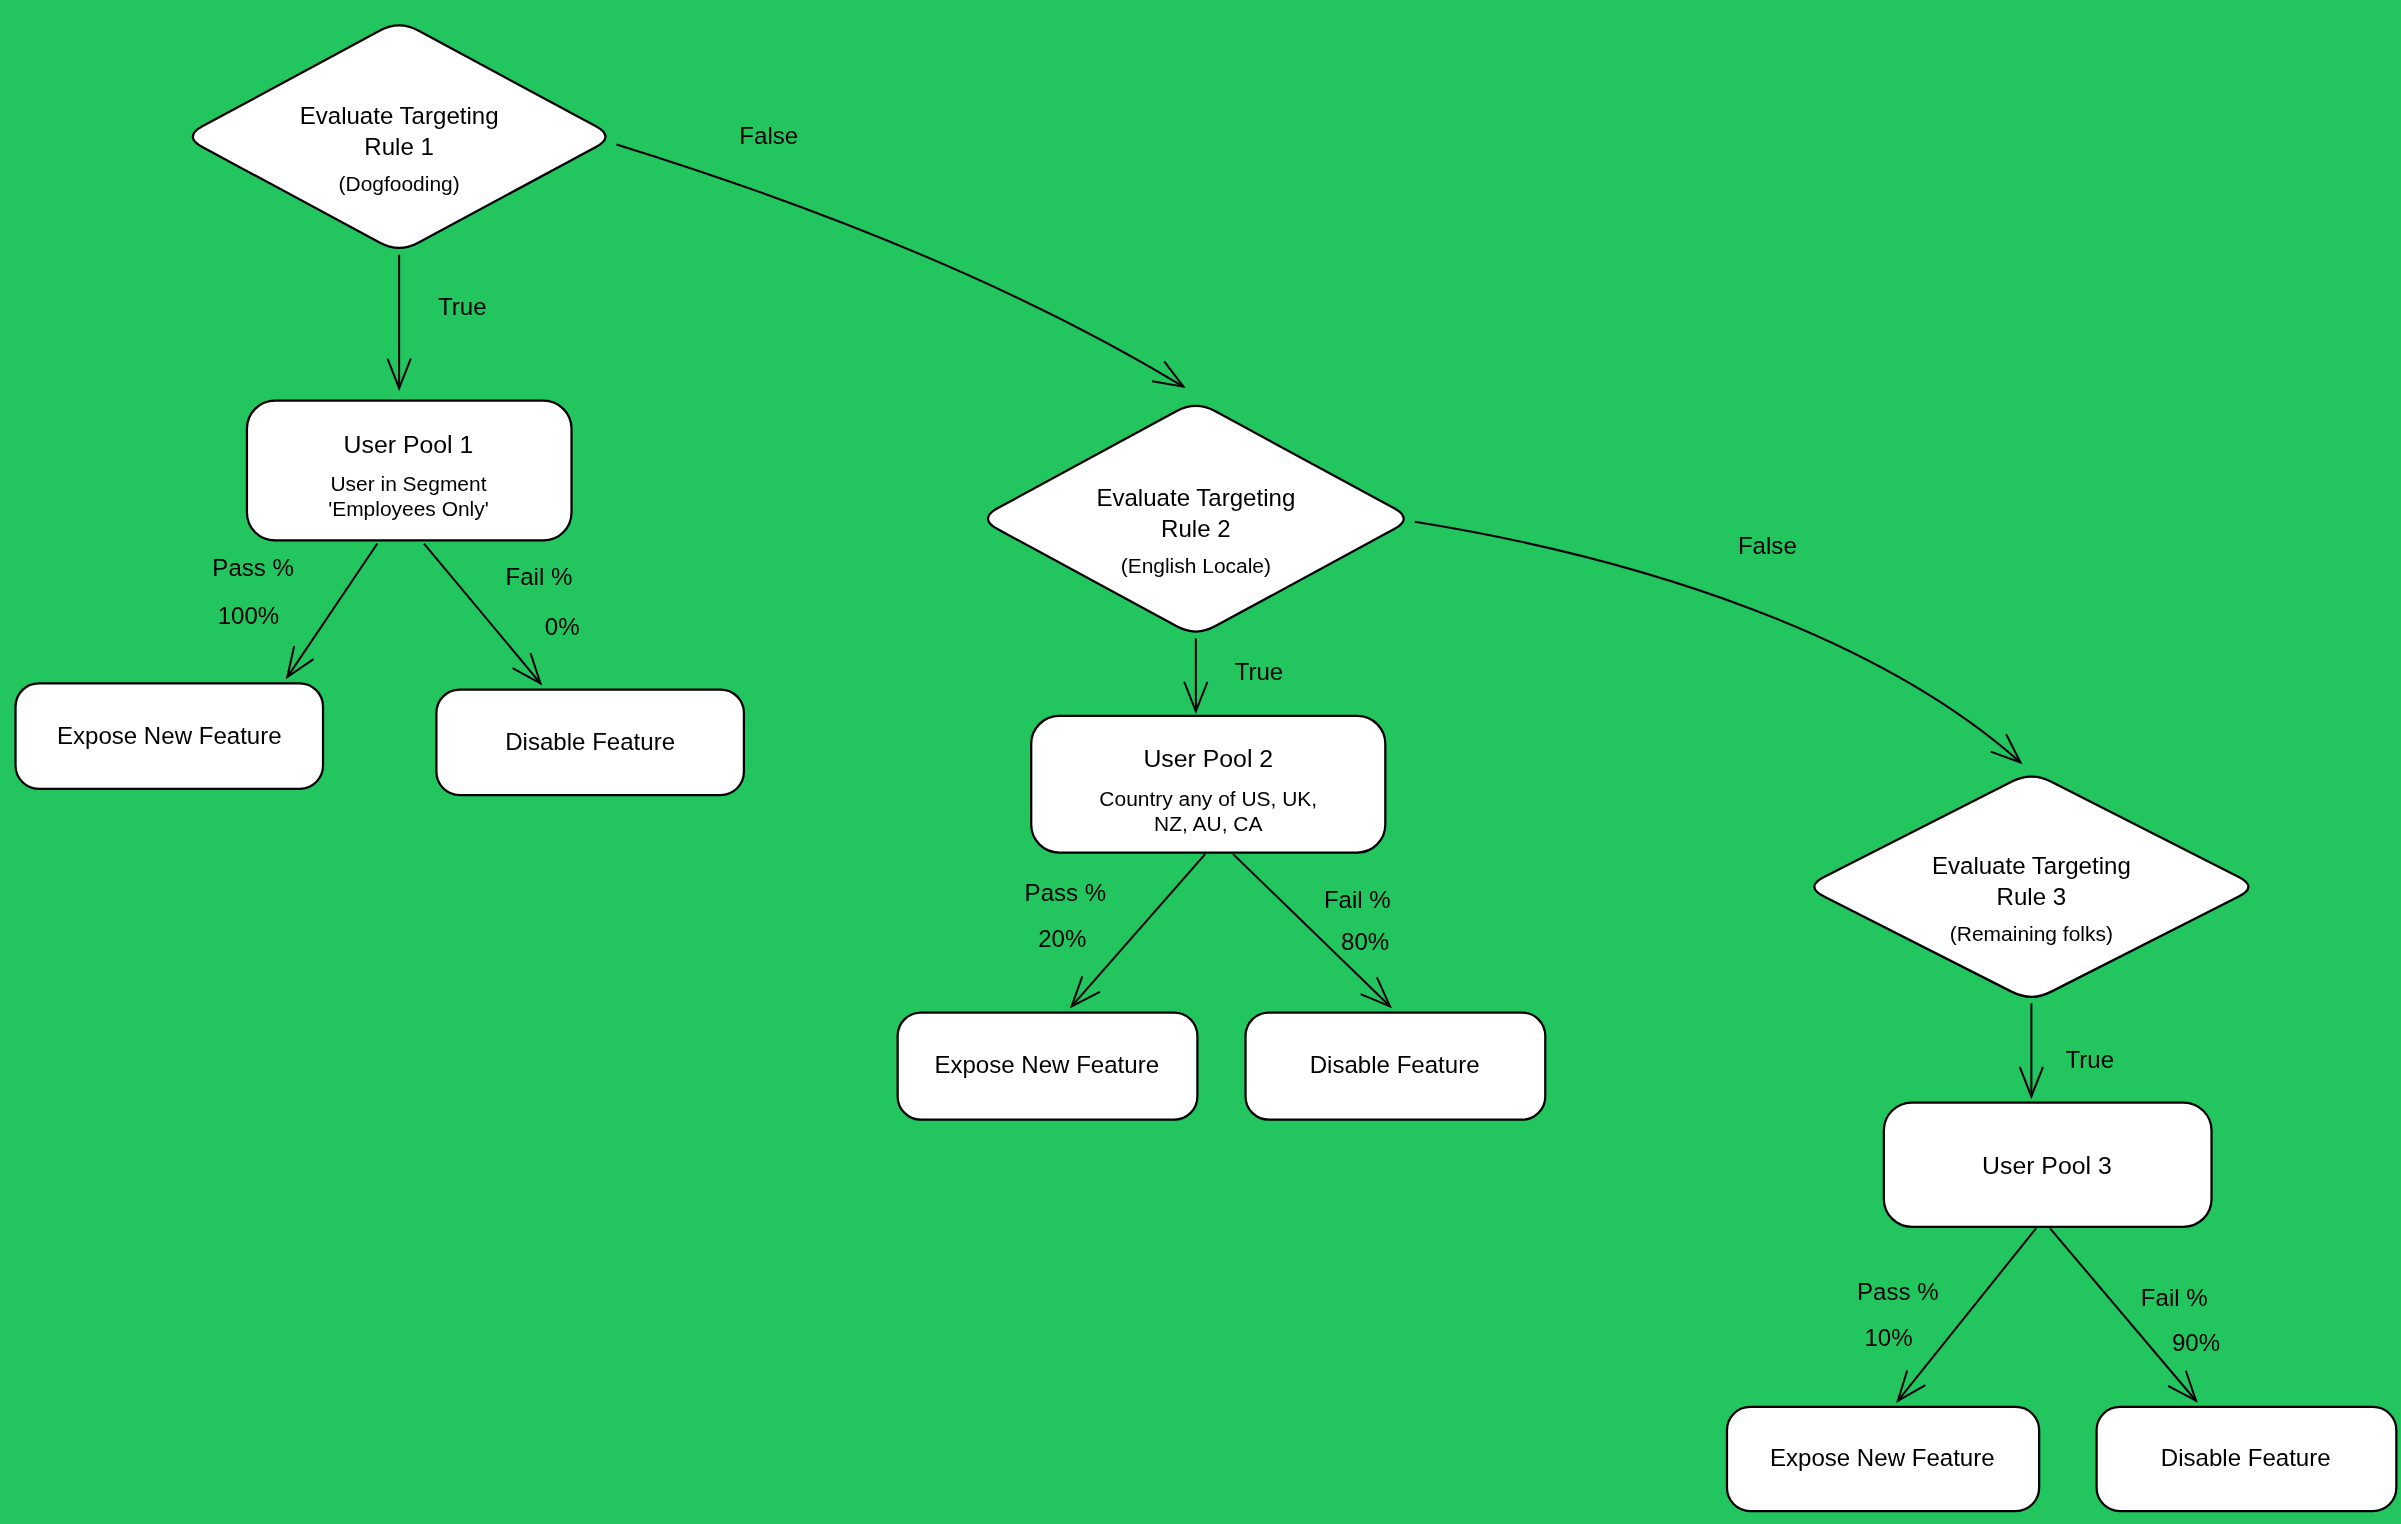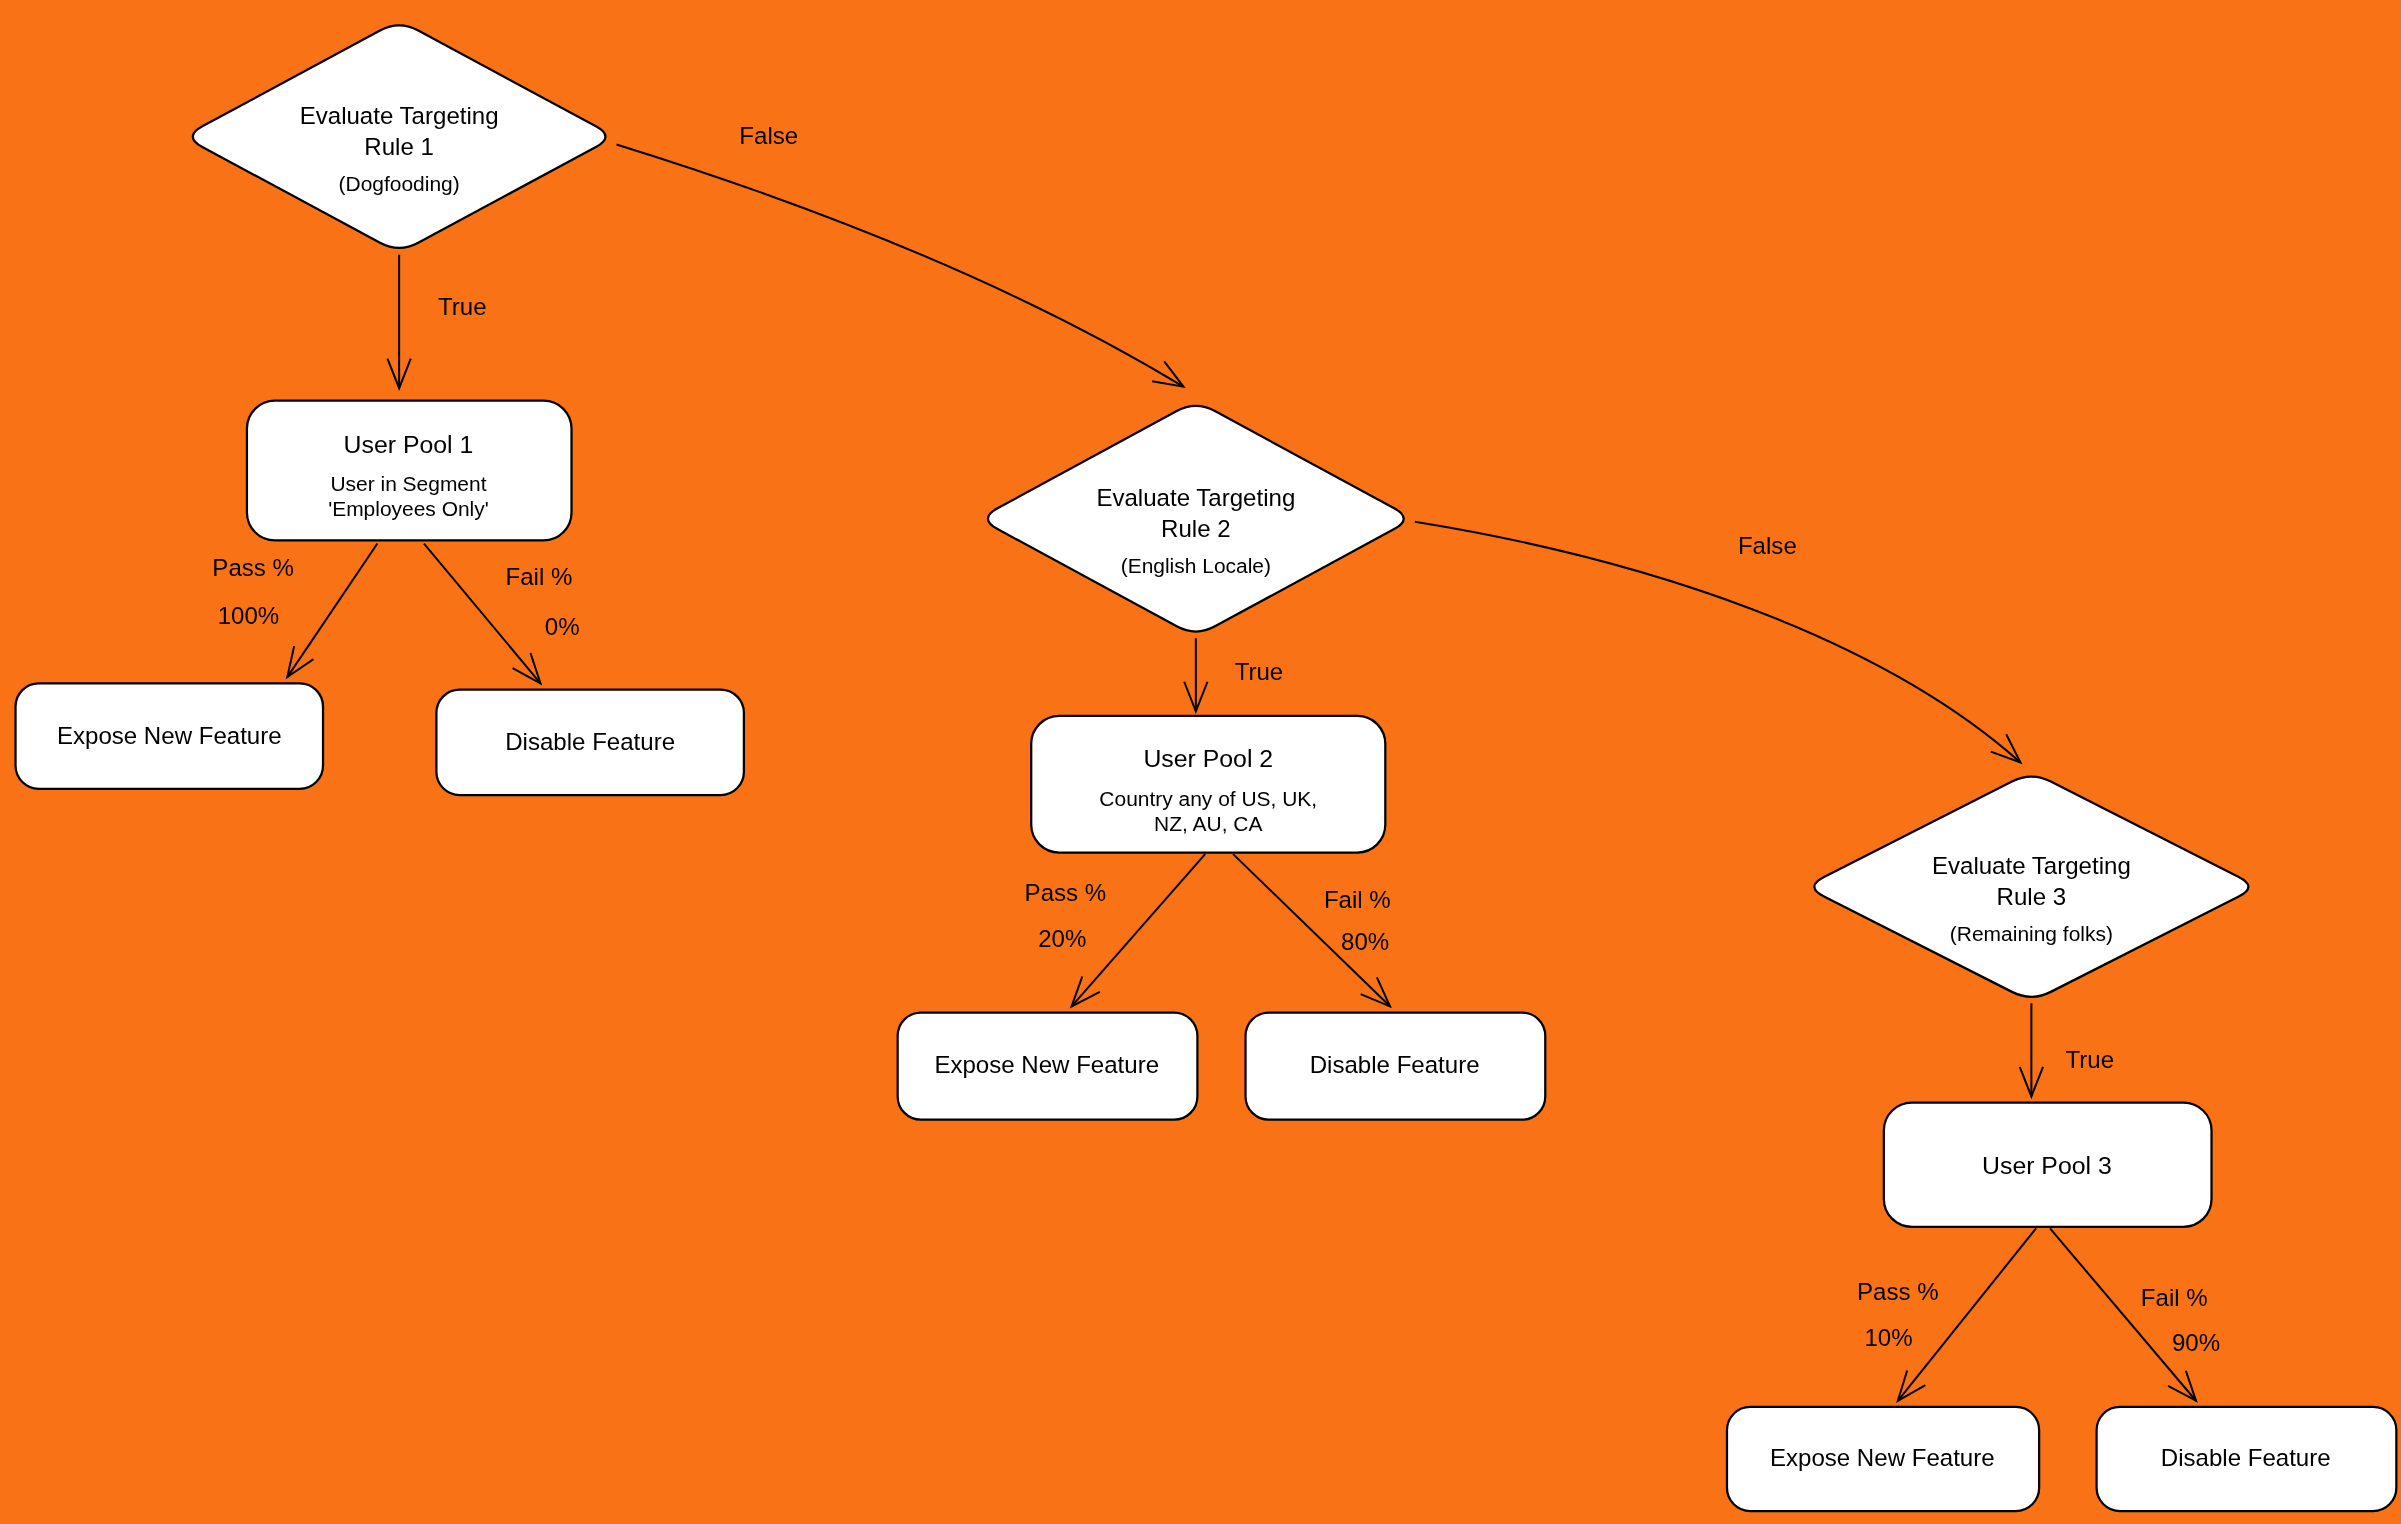--- a/index.html
+++ b/index.html
@@ -1,19 +1,19 @@
 <!DOCTYPE html>
 <html style="font-size:10.8px"><head>
 <meta charset="utf-8">
 <style>
   html, body { margin: 0; padding: 0; background: #ffffff; }
   .stage {
     width: 2401px;
     height: 1525px;
-    background: #f97316;
+    background: #22c55e;
     overflow: hidden;
   }
   svg { display: block; }
   .shape {
     fill: #ffffff;
     stroke: #000000;
     stroke-width: 1.45;
   }
   .edge {
     fill: none;

